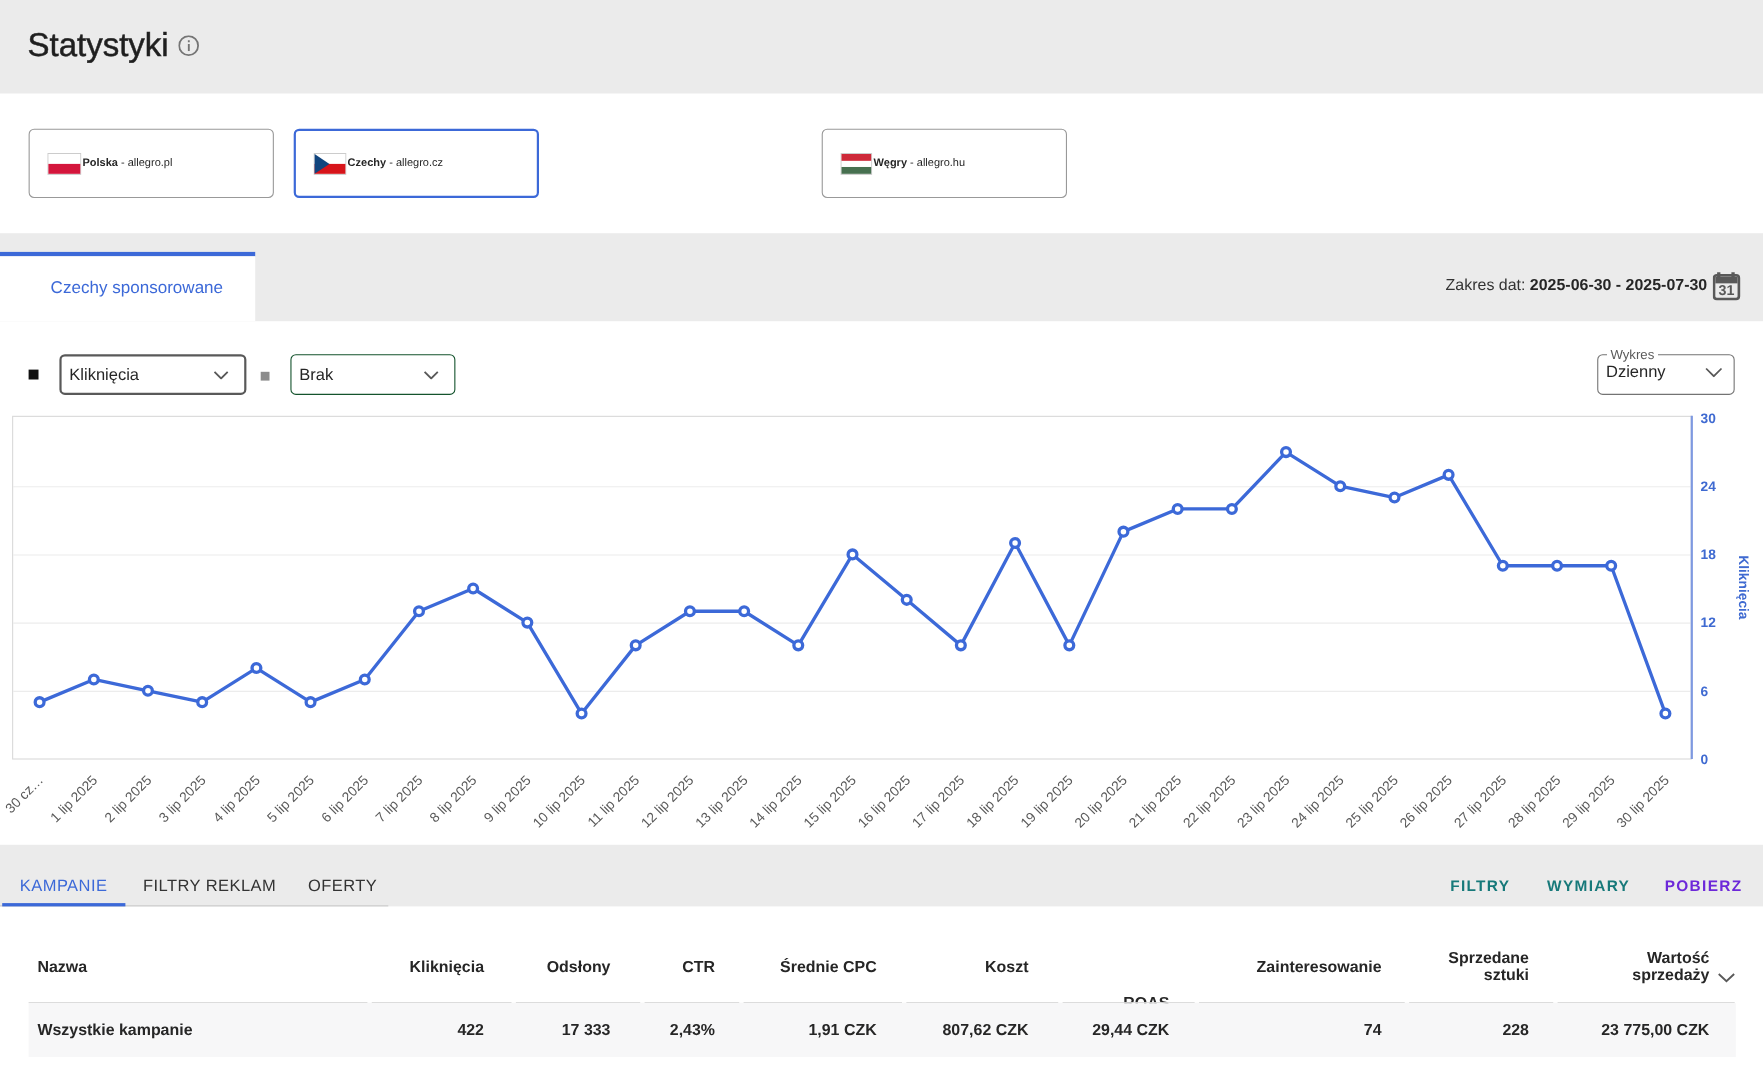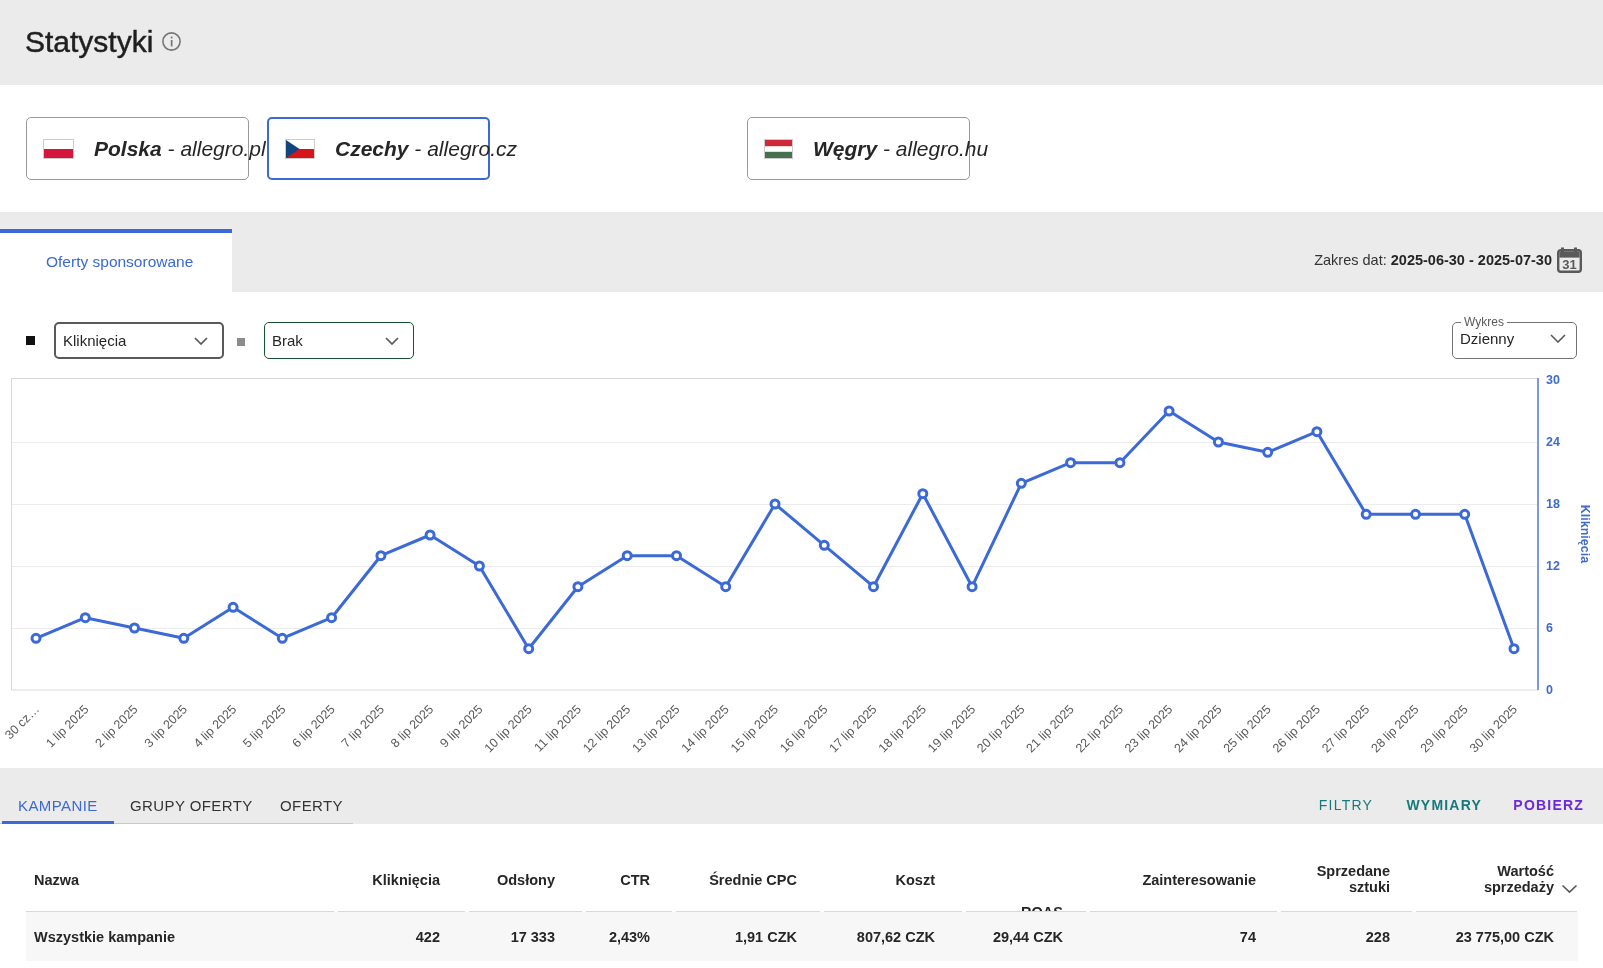--- a/index.html
+++ b/index.html
@@ -3,21 +3,21 @@
 <meta charset="utf-8">
 <title>Statystyki</title>
 <style>
   * { margin:0; padding:0; box-sizing:border-box; }
   html,body { width:1603px; height:968px; background:#fff; font-family:"Liberation Sans", sans-serif; }
   .abs { position:absolute; }
   #page { position:relative; width:1603px; height:968px; overflow:hidden; background:#fff; }
   .grayband { background:#ebebeb; }
   .btn { position:absolute; top:117px; height:63px; width:223px; border:1px solid #999; border-radius:5px; background:#fff; display:flex; align-items:center; padding-left:16px; }
   .btn svg { flex:0 0 auto; }
-  .btn .lbl { margin-left:20px; font-size:21px; color:#262626; white-space:nowrap;font-style:italic; }
+  .btn .lbl { margin-left:1px; font-size:10px; color:#262626; white-space:nowrap; }
   .btn .lbl b { font-weight:700; }
   .sel { position:absolute; top:322px; height:37px; background:#fff; border-radius:5px; font-size:15px; color:#262626; display:flex; align-items:center; padding-left:7px; }
   .chev { position:absolute; right:14px; top:50%; margin-top:-4px; }
   .sq { position:absolute; top:336px; width:9px; height:9px; }
   .tbh { position:absolute; font-size:14.5px; font-weight:700; color:#262626; white-space:nowrap; }
   .tbv { position:absolute; top:929px; font-size:14.5px; font-weight:700; color:#262626; white-space:nowrap; }
 </style>
 </head>
 <body>
 <div id="page">
@@ -50,21 +50,21 @@
         <rect x="0.5" y="0.5" width="28" height="19" fill="#fff" stroke="#ccc"></rect>
         <rect x="1" y="1" width="27" height="6.2" fill="#ce2939"></rect>
         <rect x="1" y="12.8" width="27" height="6.2" fill="#477050"></rect>
       </svg>
     <span class="lbl"><b>Węgry</b> - allegro.hu</span>
   </div>
 
   <div class="abs grayband" style="left:0;top:212px;width:1603px;height:80px;"></div>
   <div class="abs" style="left:0;top:229px;width:232px;height:4px;background:#3c69d8;"></div>
   <div class="abs" style="left:0;top:233px;width:232px;height:59px;background:#fff;"></div>
-  <div class="abs" style="left:46px;top:253px;font-size:15.5px;color:#3c69d8;">Oferty sponsorowane</div>
+  <div class="abs" style="left:46px;top:253px;font-size:15.5px;color:#3c69d8;">Czechy sponsorowane</div>
   <div class="abs" style="right:51px;top:252px;font-size:14.5px;color:#333;">Zakres dat: <b style="color:#262626;">2025-06-30 - 2025-07-30</b></div>
   <svg class="abs" style="left:1557px;top:247px;" width="26" height="27" viewBox="0 0 26 27">
       <rect x="4" y="0.5" width="3" height="5" fill="#595959"></rect>
       <rect x="17" y="0.5" width="3" height="5" fill="#595959"></rect>
       <rect x="1.2" y="3.2" width="22.6" height="21.6" rx="2.5" fill="none" stroke="#595959" stroke-width="2.4"></rect>
       <rect x="2.4" y="4.4" width="20.2" height="6.2" fill="#595959"></rect>
       <text x="12.5" y="21.5" font-size="13" font-weight="bold" fill="#595959" text-anchor="middle">31</text>
     </svg>
 
   <div class="sq" style="left:26px;background:#111;"></div>
@@ -165,23 +165,23 @@
 <text transform="translate(1370.2,342) rotate(-45)" text-anchor="end" font-size="12.5" fill="#595959">27 lip 2025</text>
 <text transform="translate(1419.5,342) rotate(-45)" text-anchor="end" font-size="12.5" fill="#595959">28 lip 2025</text>
 <text transform="translate(1468.7,342) rotate(-45)" text-anchor="end" font-size="12.5" fill="#595959">29 lip 2025</text>
 <text transform="translate(1518.0,342) rotate(-45)" text-anchor="end" font-size="12.5" fill="#595959">30 lip 2025</text>
 </svg>  </div>
 
   <div class="abs grayband" style="left:0;top:768px;width:1603px;height:56px;"></div>
   <div class="abs" style="left:0;top:823px;width:353px;height:1px;background:#c9c9c9;"></div>
   <div class="abs" style="left:2px;top:821px;width:112px;height:3px;background:#3c69d8;"></div>
   <div class="abs" style="left:18px;top:797px;font-size:15px;letter-spacing:0.4px;color:#3c69d8;">KAMPANIE</div>
-  <div class="abs" style="left:130px;top:797px;font-size:15px;letter-spacing:0.4px;color:#333;">GRUPY OFERTY</div>
+  <div class="abs" style="left:130px;top:797px;font-size:15px;letter-spacing:0.4px;color:#333;">FILTRY REKLAM</div>
   <div class="abs" style="left:280px;top:797px;font-size:15px;letter-spacing:0.4px;color:#333;">OFERTY</div>
-  <div class="abs" style="right:230px;top:797px;font-size:14px;font-weight:400;letter-spacing:1.2px;color:#17797a;text-align:right;">FILTRY</div>
+  <div class="abs" style="right:230px;top:797px;font-size:14px;font-weight:700;letter-spacing:1.2px;color:#17797a;text-align:right;">FILTRY</div>
   <div class="abs" style="right:121px;top:797px;font-size:14px;font-weight:700;letter-spacing:1.2px;color:#17797a;">WYMIARY</div>
   <div class="abs" style="right:19px;top:797px;font-size:14px;font-weight:700;letter-spacing:1.2px;color:#6d28d9;">POBIERZ</div>
 
   <div class="tbh" style="left:34px;top:872px;">Nazwa</div>
   <div class="tbh" style="right:1163px;top:872px;">Kliknięcia</div>
   <div class="tbh" style="right:1048px;top:872px;">Odsłony</div>
   <div class="tbh" style="right:953px;top:872px;">CTR</div>
   <div class="tbh" style="right:806px;top:872px;">Średnie CPC</div>
   <div class="tbh" style="right:668px;top:872px;">Koszt</div>
   <div class="tbh" style="right:540px;top:872px;margin-top:32px;">ROAS</div>

